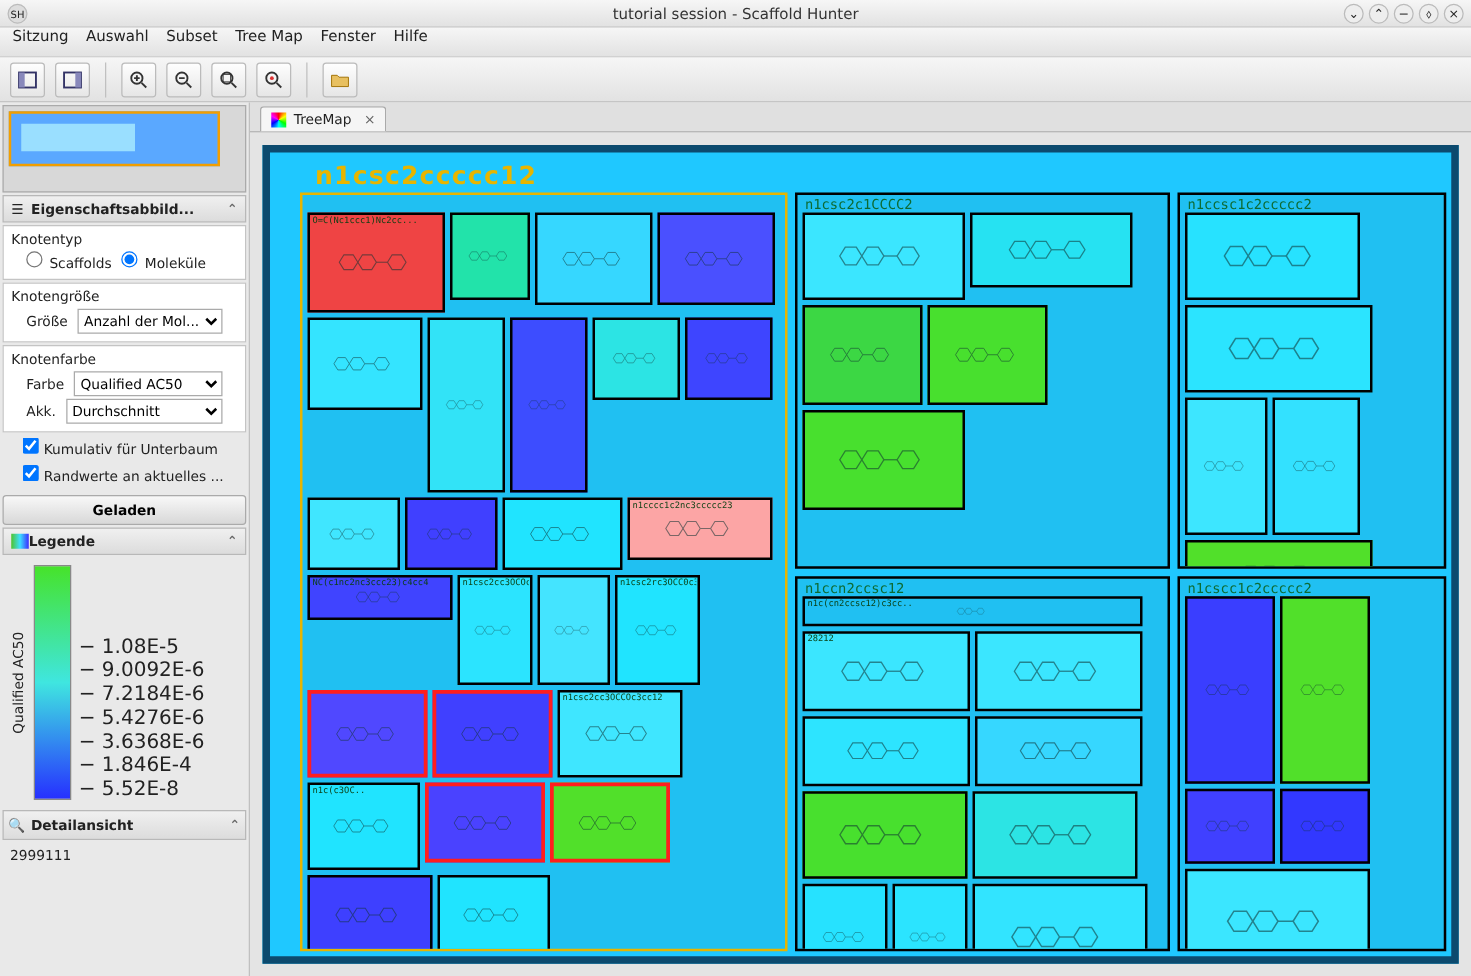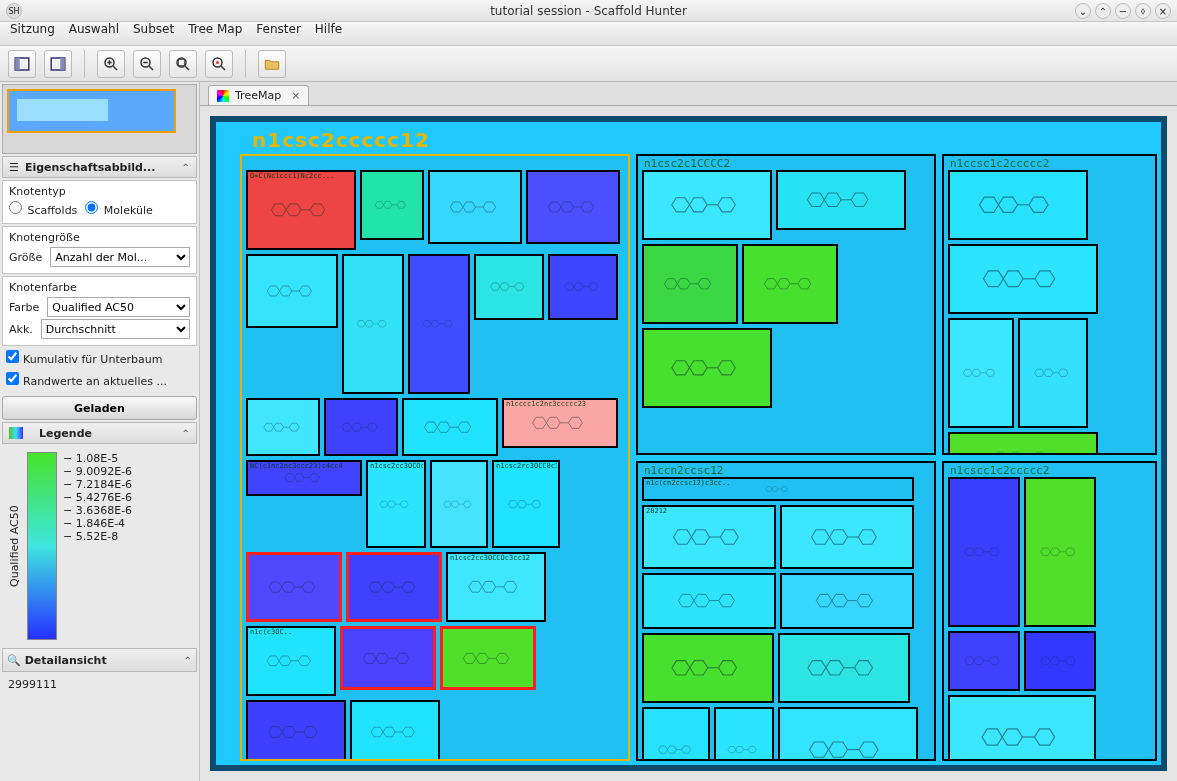--- a/index.html
+++ b/index.html
@@ -17,33 +17,33 @@
 .sep { width:1px; height:28px; background:#c0c0c0; margin:0 4px;}
 .main { display:flex; height: calc(781px - 22px - 24px - 36px); }
 .sidebar { width:200px; background:#e9e9e9; border-right:1px solid #c0c0c0; overflow-y:auto; padding:2px; display:flex; flex-direction:column; gap:2px;}
 .minimap { height:70px; background:#d8d8d8; border:1px solid #aaa; position:relative; overflow:hidden;}
 .minimap .mm-inner { position:absolute; left:4px; top:4px; right:20px; bottom:20px; background:#5aa8ff; border:2px solid #f29e00; }
 .minimap .mm-inner2 { position:absolute; left:8px; top:8px; width:55%; height:55%; background:#9adfff; }
 .panel-hdr { height:22px; background:linear-gradient(#f0f0f0,#dcdcdc); border:1px solid #b8b8b8; display:flex; align-items:center; padding:0 6px; gap:6px; font-weight:bold; font-size:11px;}
 .panel-hdr .chev { margin-left:auto; font-size:10px; color:#666; cursor:pointer;}
 .grp { border:1px solid #c4c4c4; background:#ffffff; padding:4px 6px; }
 .grp-title { font-size:11px; margin-bottom:3px; }
-.row { display:flex; align-items:center; gap:8px; margin:2px 0;}
+.row { display:flex; align-items:center; gap:8px; margin:2px 12px;}
 .row label {font-size:11px;}
 select { font-size:11px; flex:1; height:20px; background:#fff; border:1px solid #aaa;}
 input[type=radio]{ margin-right:2px;}
 input[type=checkbox]{ margin-right:4px;}
 .btn { width:100%; height:24px; background:linear-gradient(#fbfbfb,#e2e2e2); border:1px solid #aaa; border-radius:3px; font-size:11px; cursor:pointer; margin-top:4px;}
 .btn.loaded { background:linear-gradient(#f8f8f8,#d8d8d8); font-weight:bold;}
-.legend-hdr { display:flex; align-items:center; gap:16px; }
+.legend-hdr { display:flex; align-items:center; gap:0; }
 .legend-sw { width:14px; height:12px; background:linear-gradient(90deg,#4ec42e,#3ddfff,#3b2eff);}
 .legend-body { display:flex; padding:6px; height:200px;}
 .legend-axis { writing-mode: vertical-rl; transform: rotate(180deg); font-size:11px; text-align:center; margin-right:6px;}
 .legend-scale { width:30px; height:100%; background:linear-gradient(to bottom,#46e32a,#3fe6e0,#2630ff); border:1px solid #888;}
-.legend-ticks { display:flex; flex-direction:column; justify-content:flex-start; padding-left:6px; font-size:11px;}
+.legend-ticks { display:flex; flex-direction:column; justify-content:flex-end; padding-left:6px; font-size:16px;}
 .detail { height:24px; display:flex; align-items:center; padding:0 4px; gap:4px;}
 .detail-val { padding:4px 6px; font-size:11px; background:#e9e9e9;}
 .workarea { flex:1; display:flex; flex-direction:column; background:#dcdcdc; }
 .tabstrip { height:24px; display:flex; align-items:flex-end; padding-left:8px; background:#e0e0e0; border-bottom:1px solid #aaa;}
 .tab { background:#f5f5f5; border:1px solid #aaa; border-bottom:none; padding:3px 8px; font-size:11px; display:flex; align-items:center; gap:6px; border-radius:3px 3px 0 0; cursor:pointer;}
 .tab-ico { width:12px; height:12px; background: conic-gradient(#f00,#ff0,#0f0,#0ff,#00f,#f0f,#f00);}
 .tab-close { font-size:11px; color:#666; cursor:pointer; margin-left:4px;}
 .canvas-wrap { flex:1; background:#e4e4e4; padding:10px; overflow:hidden;}
 .treemap-outer { width:100%; height:100%; background:#1fc8ff; border:6px solid #0c4a6e; position:relative; overflow:hidden; padding:4px 4px 4px 24px;}
 .tm-root-label { position:absolute; left:36px; top:6px; font-size:20px; color:#e7b500; font-weight:bold; letter-spacing:1px;}

